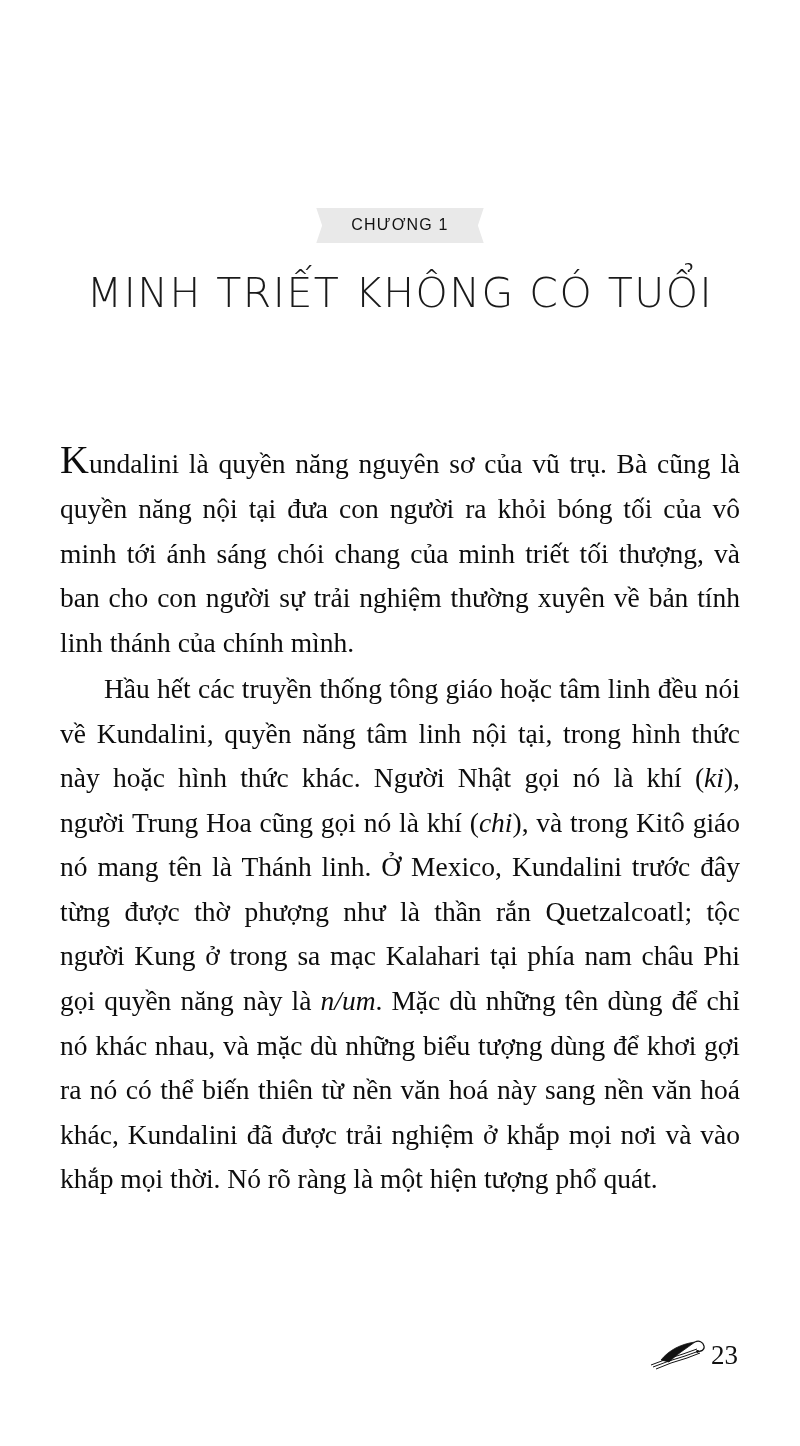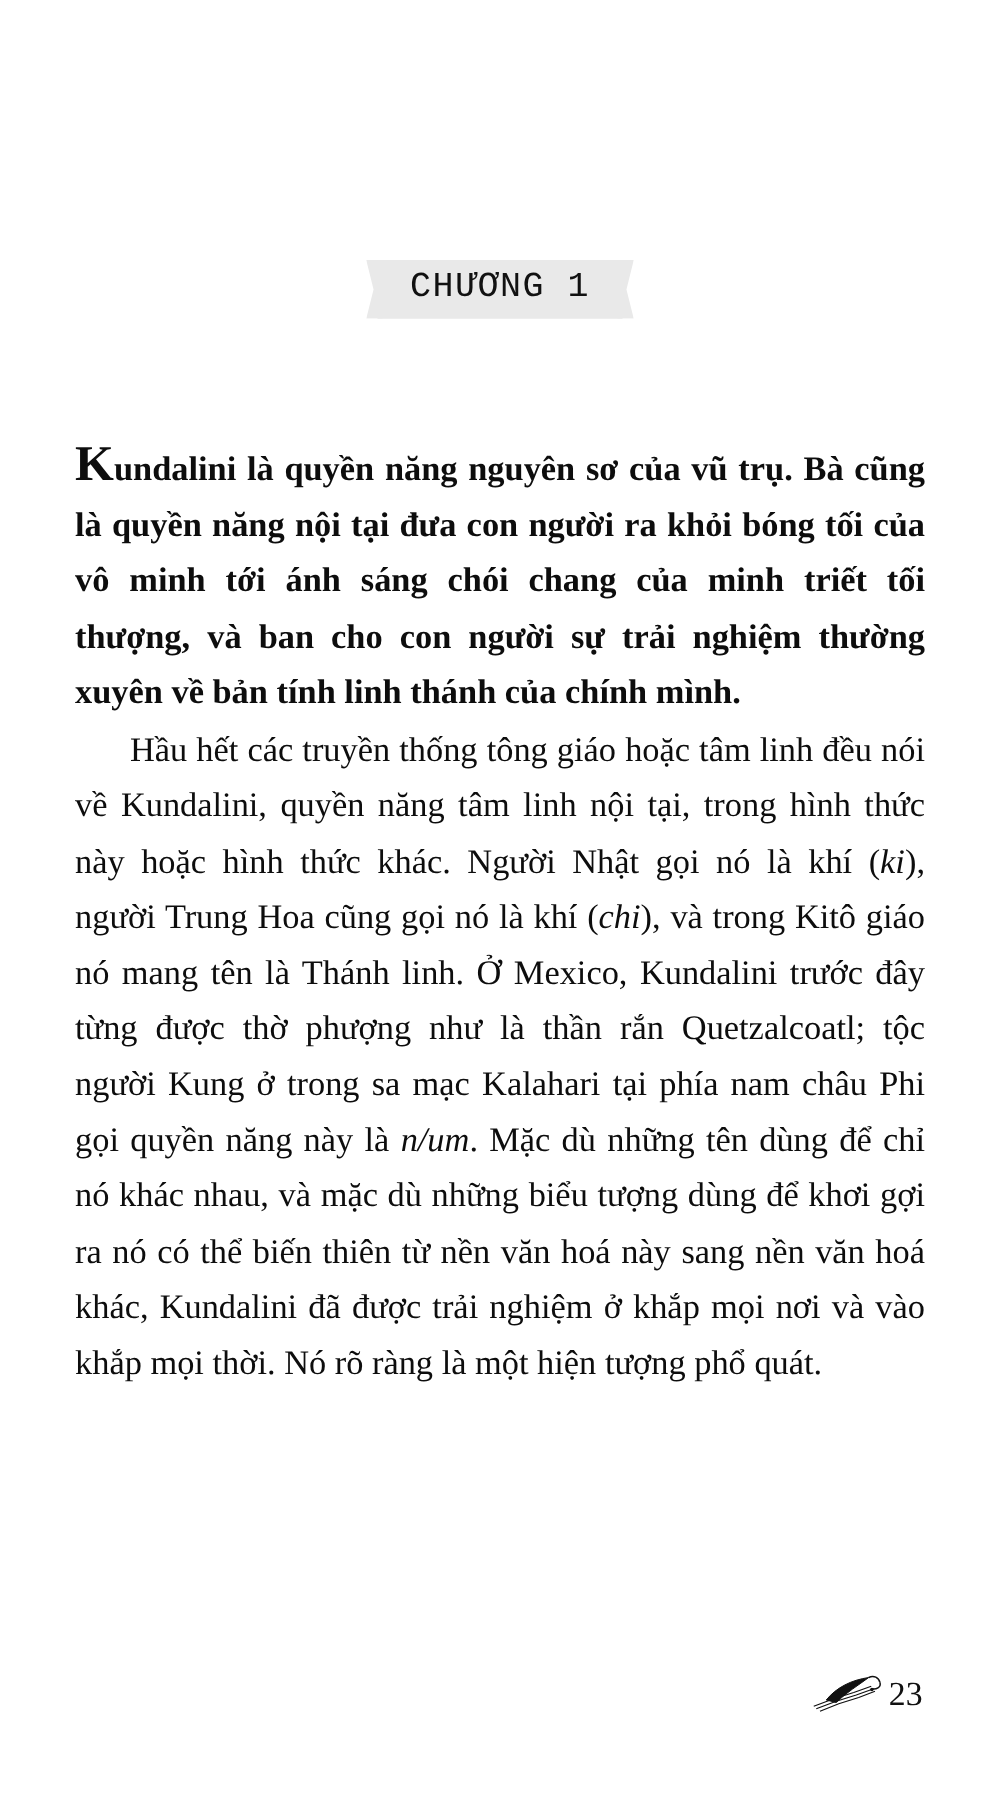--- a/index.html
+++ b/index.html
@@ -28,22 +28,22 @@
   
   .chapter-head {
     margin-top: 208px;
     text-align: center;
   }
 
   .chapter-badge {
     display: inline-block;
     background: #e9e9e9;
     color: #111;
-    font-family: Liberation Mono, monospace;
-    font-size: 28px;
+    font-family: Liberation Sans, sans-serif;
+    font-size: 16px;
     letter-spacing: 1.2px;
     padding: 9px 26px 10px 26px;
     position: relative;
     line-height: 1;
   }
   
   .chapter-badge::before,
   .chapter-badge::after {
     content: "";
     position: absolute;
@@ -84,21 +84,20 @@
   .body-text p {
     margin: 0;
   }
   .body-text p + p {
     margin-top: 2px;
     text-indent: 44px;
   }
 
   .dropcap-para {
     text-indent: 0;
-    font-weight: bold;
   }
   .dropcap {
     font-size: 40px;
     line-height: 1;
   }
 
   em {
   }
 
   
@@ -120,20 +119,21 @@
     color: #111;
   }
 </style>
 </head>
 <body>
 
 <div class="page">
 
   <div class="chapter-head">
     <div class="chapter-badge">CHƯƠNG 1</div>
+    <h1 class="chapter-title">MINH TRIẾT KHÔNG CÓ TUỔI</h1>
   </div>
 
   <div class="body-text">
 
     <p class="dropcap-para">
       <span class="dropcap">K</span><span>undalini là quyền năng nguyên sơ của vũ trụ. Bà cũng là quyền năng nội tại đưa con người ra khỏi bóng tối của vô minh tới ánh sáng chói chang của minh triết tối thượng, và ban cho con người sự trải nghiệm thường xuyên về bản tính linh thánh của chính mình.</span>
     </p>
 
     <p><span>Hầu hết các truyền thống tông giáo hoặc tâm linh đều nói về Kundalini, quyền năng tâm linh nội tại, trong hình thức này hoặc hình thức khác. Người Nhật gọi nó là khí (</span><em>ki</em><span>), người Trung Hoa cũng gọi nó là khí (</span><em>chi</em><span>), và trong Kitô giáo nó mang tên là Thánh linh. Ở Mexico, Kundalini trước đây từng được thờ phượng như là thần rắn Quetzalcoatl; tộc người Kung ở trong sa mạc Kalahari tại phía nam châu Phi gọi quyền năng này là </span><em>n/um</em><span>. Mặc dù những tên dùng để chỉ nó khác nhau, và mặc dù những biểu tượng dùng để khơi gợi ra nó có thể biến thiên từ nền văn hoá này sang nền văn hoá khác, Kundalini đã được trải nghiệm ở khắp mọi nơi và vào khắp mọi thời. Nó rõ ràng là một hiện tượng phổ quát.</span></p>
 

